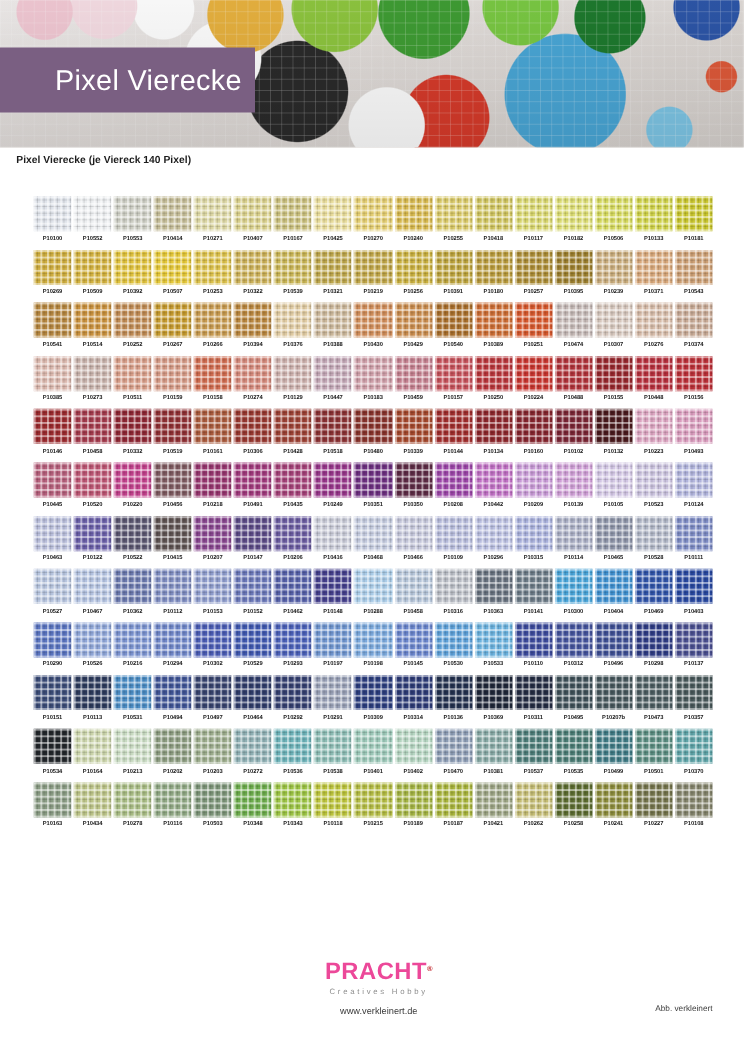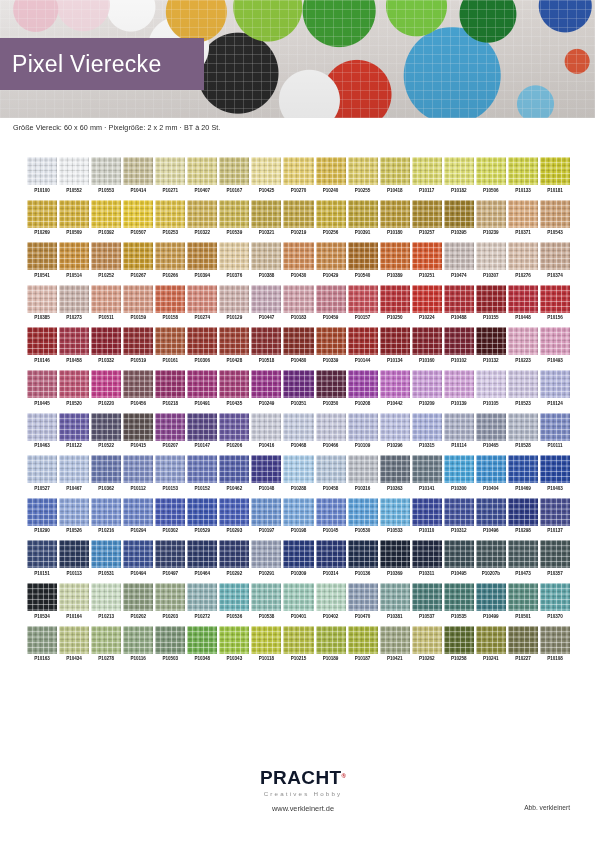--- a/index.html
+++ b/index.html
@@ -53,21 +53,21 @@
   .banner{
     position:absolute;left:0;top:38px;
     width:204px;height:52px;
     background:#7a5f82;
     display:flex;align-items:center;
   }
   .banner-title{
     color:#ffffff;
     font-size:23px;
     letter-spacing:.3px;
-    padding-left:12px;
+    padding-left:44px;
     font-weight:400;
     white-space:nowrap;
   }
   
   .heading-block{
     position:absolute;left:13px;top:123px;width:570px;
   }
   .h-main{
     font-size:8.2px;font-weight:bold;color:#1c1c1c;
     letter-spacing:.05px;margin:0 0 3px 0;
@@ -113,21 +113,21 @@
     white-space:nowrap;
   }
   
   .footer{
     position:absolute;left:0;top:762px;width:595px;height:79px;
   }
   .logo{
     position:absolute;left:248px;top:6px;text-align:center;width:110px;
   }
   .logo-word{
-    font-size:19px;font-weight:bold;color:#0f172a;
+    font-size:19px;font-weight:bold;color:#ec4899;
     letter-spacing:.4px;line-height:1;position:relative;display:inline-block;
   }
   .logo-reg{
     font-size:6px;vertical-align:super;font-weight:bold;color:#c1262d;
   }
   .logo-tag{
     font-size:6.2px;color:#8d8d8d;letter-spacing:2.2px;margin-top:2px;
   }
   .web{
     position:absolute;left:248px;top:42px;width:110px;text-align:center;
@@ -145,21 +145,21 @@
   <div class="hero-bg"></div>
   <div class="hero-grid"></div>
   <div class="hero-shade"></div>
 </div>
 
 <div class="banner">
   <span class="banner-title">Pixel Vierecke</span>
 </div>
 
 <div class="heading-block">
-  <p class="h-sub">Größe Viereck: 60 x 60 mm · Pixelgröße: 2 x 2 mm · BT à 20 St.</p>
+  <p class="h-main">Pixel Vierecke (je Viereck 140 Pixel)</p>
 </div>
 
 <div class="grid">
     <div class="row">
       <div class="cell">
         <div class="sw" style="background: rgb(223, 227, 234);"></div>
         <span class="code">P10100</span>
       </div>
       <div class="cell">
         <div class="sw" style="background: rgb(236, 238, 240);"></div>

